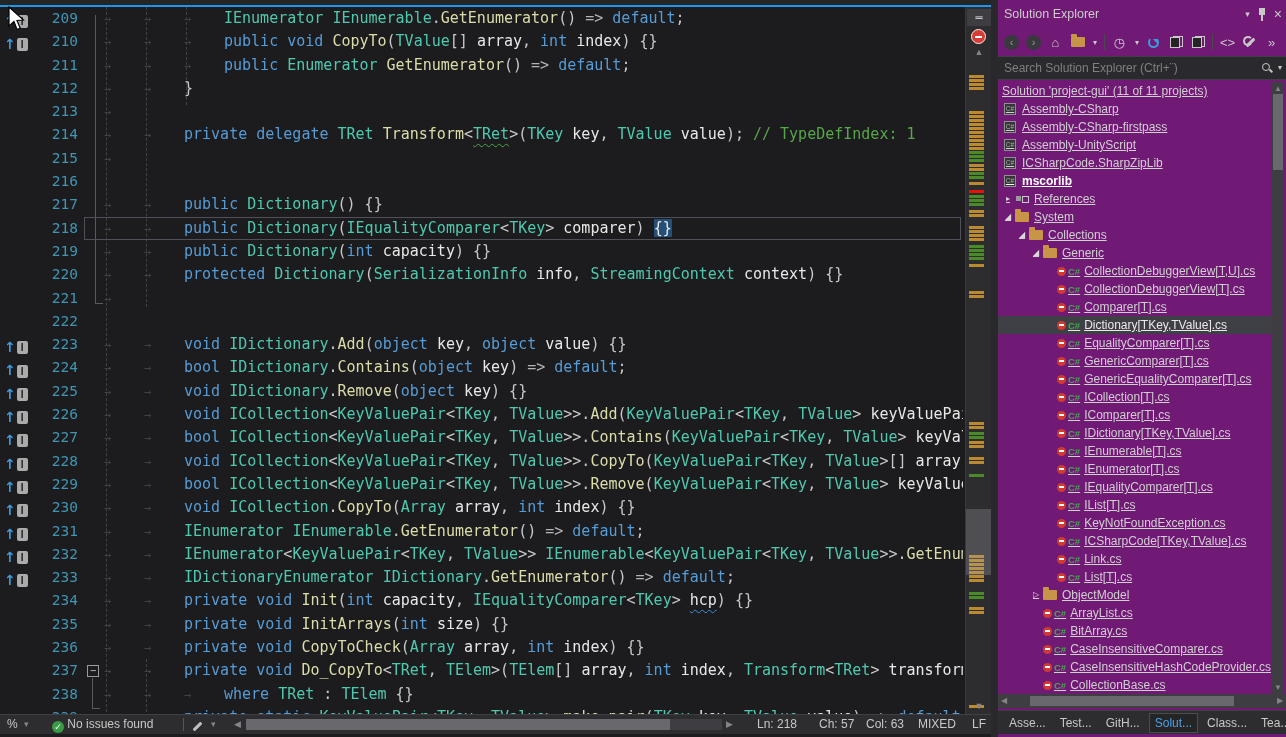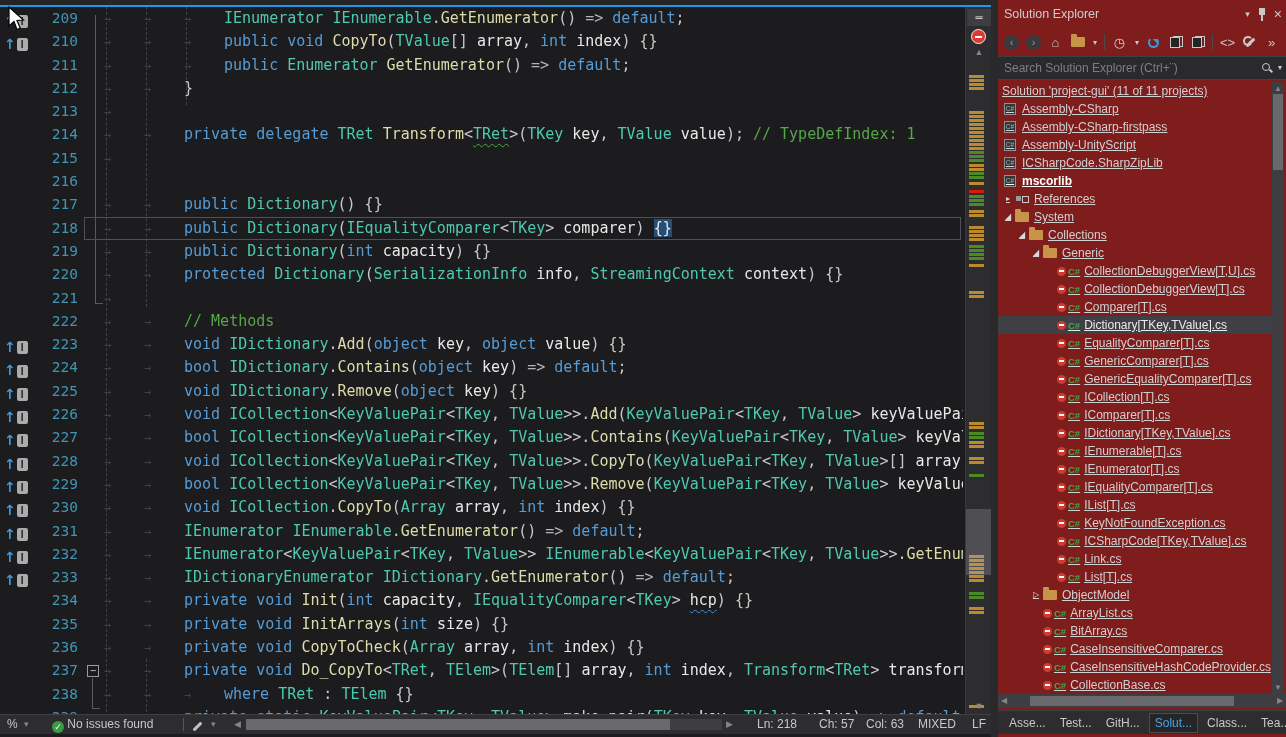--- a/index.html
+++ b/index.html
@@ -45,21 +45,21 @@
   .vsep { position:absolute; top:3px; width:1px; height:13px; background:#55555a; }
   .pen-icon { display:inline-block; width:3px; height:11px; background:#c0c0c0; transform:rotate(45deg); border-radius:1px; }
   #h-track { position:absolute; left:246px; top:4px; width:476px; height:11px; background:#3e3e42; }
   #h-thumb { position:absolute; left:0; top:0; width:424px; height:11px; background:#68686d; }
   .tiny-arrow { color:#858589; font-size:9px; }
 
   
   #splitter { position:absolute; left:991px; top:0; width:7px; height:737px; background:#29292c; }
 
   
-  #sx { position:absolute; left:998px; top:0; width:288px; height:737px; background:#7f1d1d; color:#cccccc; }
+  #sx { position:absolute; left:998px; top:0; width:288px; height:737px; background:#701a75; color:#cccccc; }
   #sx-title { position:relative; height:28px; line-height:28px; padding-left:6px; font-size:12.5px; }
   #sx-title-icons { position:absolute; right:4px; top:0; display:flex; gap:8px; height:28px; align-items:center; color:#c8c8c8; }
   .pin-icon { display:inline-block; position:relative; width:8px; height:13px; }
   .pin-icon::before { content:""; position:absolute; left:1px; top:0; width:6px; height:7px; background:#c8c8c8; }
   .pin-icon::after { content:""; position:absolute; left:3.5px; top:7px; width:1.5px; height:6px; background:#c8c8c8; }
   #sx-toolbar { position:relative; height:28px; display:flex; align-items:center; gap:7px; padding-left:6px; }
   .tbi { display:inline-flex; align-items:center; justify-content:center; min-width:15px; height:16px; color:#c8c8c8; font-size:13px; }
   .tbi.circle { width:15px; height:15px; border-radius:50%; background:#39393d; color:#9a9a9e; font-size:11px; }
   .tbi-sep { width:1px; height:16px; background:#4a4a4e; }
   .ic-folder { display:inline-block; position:relative; width:14px; height:10px; background:#c89548; border-radius:1px; }
@@ -129,21 +129,21 @@
           <div class="cl"><span class="lnum">212</span><span class="ct"><span class="tab">→</span><span class="tab">→</span><span class="tk-d">}</span></span></div>
           <div class="cl"><span class="lnum">213</span><span class="ct"><span class="tab">→</span></span></div>
           <div class="cl"><span class="lnum">214</span><span class="ct"><span class="tab">→</span><span class="tab">→</span><span class="tk-k">private</span><span class="tk-d"> </span><span class="tk-k">delegate</span><span class="tk-d"> </span><span class="tk-t">TRet</span><span class="tk-d"> </span><span class="tk-m">Transform</span><span class="tk-d">&lt;</span><span class="tk-tw">TRet</span><span class="tk-d">&gt;(</span><span class="tk-t">TKey</span><span class="tk-d"> </span><span class="tk-p">key</span><span class="tk-d">, </span><span class="tk-t">TValue</span><span class="tk-d"> </span><span class="tk-p">value</span><span class="tk-d">); </span><span class="tk-c">// TypeDefIndex: 1</span></span></div>
           <div class="cl"><span class="lnum">215</span><span class="ct"><span class="tab">→</span></span></div>
           <div class="cl"><span class="lnum">216</span></div>
           <div class="cl"><span class="lnum">217</span><span class="ct"><span class="tab">→</span><span class="tab">→</span><span class="tk-k">public</span><span class="tk-d"> </span><span class="tk-t">Dictionary</span><span class="tk-d">() {}</span></span></div>
           <div class="cl cur"><span class="lnum">218</span><span class="ct"><span class="tab">→</span><span class="tab">→</span><span class="tk-k">public</span><span class="tk-d"> </span><span class="tk-t">Dictionary</span><span class="tk-d">(</span><span class="tk-t">IEqualityComparer</span><span class="tk-d">&lt;</span><span class="tk-t">TKey</span><span class="tk-d">&gt; </span><span class="tk-p">comparer</span><span class="tk-d">) </span><span class="tk-sel">{}</span></span></div>
           <div class="cl"><span class="lnum">219</span><span class="ct"><span class="tab">→</span><span class="tab">→</span><span class="tk-k">public</span><span class="tk-d"> </span><span class="tk-t">Dictionary</span><span class="tk-d">(</span><span class="tk-k">int</span><span class="tk-d"> </span><span class="tk-p">capacity</span><span class="tk-d">) {}</span></span></div>
           <div class="cl"><span class="lnum">220</span><span class="ct"><span class="tab">→</span><span class="tab">→</span><span class="tk-k">protected</span><span class="tk-d"> </span><span class="tk-t">Dictionary</span><span class="tk-d">(</span><span class="tk-t">SerializationInfo</span><span class="tk-d"> </span><span class="tk-p">info</span><span class="tk-d">, </span><span class="tk-t">StreamingContext</span><span class="tk-d"> </span><span class="tk-p">context</span><span class="tk-d">) {}</span></span></div>
           <div class="cl"><span class="lnum">221</span><span class="ct"><span class="tab">→</span></span></div>
-          <div class="cl"><span class="lnum">222</span><span class="ct"><span class="tab">→</span><span class="tab">→</span><span class="tk-c">// Methods</span></span></div>
+          <div class="cl"><span class="lnum">222</span></div>
           <div class="cl"><span class="gicon"><span class="gi-a">↑</span><span class="gi-b">I</span></span><span class="lnum">223</span><span class="ct"><span class="tab">→</span><span class="tab">→</span><span class="tk-k">void</span><span class="tk-d"> </span><span class="tk-t">IDictionary</span><span class="tk-d">.</span><span class="tk-m">Add</span><span class="tk-d">(</span><span class="tk-k">object</span><span class="tk-d"> </span><span class="tk-p">key</span><span class="tk-d">, </span><span class="tk-k">object</span><span class="tk-d"> </span><span class="tk-p">value</span><span class="tk-d">) {}</span></span></div>
           <div class="cl"><span class="gicon"><span class="gi-a">↑</span><span class="gi-b">I</span></span><span class="lnum">224</span><span class="ct"><span class="tab">→</span><span class="tab">→</span><span class="tk-k">bool</span><span class="tk-d"> </span><span class="tk-t">IDictionary</span><span class="tk-d">.</span><span class="tk-m">Contains</span><span class="tk-d">(</span><span class="tk-k">object</span><span class="tk-d"> </span><span class="tk-p">key</span><span class="tk-d">) </span><span class="tk-o">=&gt;</span><span class="tk-d"> </span><span class="tk-k">default</span><span class="tk-d">;</span></span></div>
           <div class="cl"><span class="gicon"><span class="gi-a">↑</span><span class="gi-b">I</span></span><span class="lnum">225</span><span class="ct"><span class="tab">→</span><span class="tab">→</span><span class="tk-k">void</span><span class="tk-d"> </span><span class="tk-t">IDictionary</span><span class="tk-d">.</span><span class="tk-m">Remove</span><span class="tk-d">(</span><span class="tk-k">object</span><span class="tk-d"> </span><span class="tk-p">key</span><span class="tk-d">) {}</span></span></div>
           <div class="cl"><span class="gicon"><span class="gi-a">↑</span><span class="gi-b">I</span></span><span class="lnum">226</span><span class="ct"><span class="tab">→</span><span class="tab">→</span><span class="tk-k">void</span><span class="tk-d"> </span><span class="tk-t">ICollection</span><span class="tk-d">&lt;</span><span class="tk-t">KeyValuePair</span><span class="tk-d">&lt;</span><span class="tk-t">TKey</span><span class="tk-d">, </span><span class="tk-t">TValue</span><span class="tk-d">&gt;&gt;.</span><span class="tk-m">Add</span><span class="tk-d">(</span><span class="tk-t">KeyValuePair</span><span class="tk-d">&lt;</span><span class="tk-t">TKey</span><span class="tk-d">, </span><span class="tk-t">TValue</span><span class="tk-d">&gt; </span><span class="tk-p">keyValuePair</span></span></div>
           <div class="cl"><span class="gicon"><span class="gi-a">↑</span><span class="gi-b">I</span></span><span class="lnum">227</span><span class="ct"><span class="tab">→</span><span class="tab">→</span><span class="tk-k">bool</span><span class="tk-d"> </span><span class="tk-t">ICollection</span><span class="tk-d">&lt;</span><span class="tk-t">KeyValuePair</span><span class="tk-d">&lt;</span><span class="tk-t">TKey</span><span class="tk-d">, </span><span class="tk-t">TValue</span><span class="tk-d">&gt;&gt;.</span><span class="tk-m">Contains</span><span class="tk-d">(</span><span class="tk-t">KeyValuePair</span><span class="tk-d">&lt;</span><span class="tk-t">TKey</span><span class="tk-d">, </span><span class="tk-t">TValue</span><span class="tk-d">&gt; </span><span class="tk-p">keyValuePair</span></span></div>
           <div class="cl"><span class="gicon"><span class="gi-a">↑</span><span class="gi-b">I</span></span><span class="lnum">228</span><span class="ct"><span class="tab">→</span><span class="tab">→</span><span class="tk-k">void</span><span class="tk-d"> </span><span class="tk-t">ICollection</span><span class="tk-d">&lt;</span><span class="tk-t">KeyValuePair</span><span class="tk-d">&lt;</span><span class="tk-t">TKey</span><span class="tk-d">, </span><span class="tk-t">TValue</span><span class="tk-d">&gt;&gt;.</span><span class="tk-m">CopyTo</span><span class="tk-d">(</span><span class="tk-t">KeyValuePair</span><span class="tk-d">&lt;</span><span class="tk-t">TKey</span><span class="tk-d">, </span><span class="tk-t">TValue</span><span class="tk-d">&gt;[] </span><span class="tk-p">array</span><span class="tk-d">, </span></span></div>
           <div class="cl"><span class="gicon"><span class="gi-a">↑</span><span class="gi-b">I</span></span><span class="lnum">229</span><span class="ct"><span class="tab">→</span><span class="tab">→</span><span class="tk-k">bool</span><span class="tk-d"> </span><span class="tk-t">ICollection</span><span class="tk-d">&lt;</span><span class="tk-t">KeyValuePair</span><span class="tk-d">&lt;</span><span class="tk-t">TKey</span><span class="tk-d">, </span><span class="tk-t">TValue</span><span class="tk-d">&gt;&gt;.</span><span class="tk-m">Remove</span><span class="tk-d">(</span><span class="tk-t">KeyValuePair</span><span class="tk-d">&lt;</span><span class="tk-t">TKey</span><span class="tk-d">, </span><span class="tk-t">TValue</span><span class="tk-d">&gt; </span><span class="tk-p">keyValuePair</span></span></div>
           <div class="cl"><span class="gicon"><span class="gi-a">↑</span><span class="gi-b">I</span></span><span class="lnum">230</span><span class="ct"><span class="tab">→</span><span class="tab">→</span><span class="tk-k">void</span><span class="tk-d"> </span><span class="tk-t">ICollection</span><span class="tk-d">.</span><span class="tk-m">CopyTo</span><span class="tk-d">(</span><span class="tk-t">Array</span><span class="tk-d"> </span><span class="tk-p">array</span><span class="tk-d">, </span><span class="tk-k">int</span><span class="tk-d"> </span><span class="tk-p">index</span><span class="tk-d">) {}</span></span></div>
           <div class="cl"><span class="gicon"><span class="gi-a">↑</span><span class="gi-b">I</span></span><span class="lnum">231</span><span class="ct"><span class="tab">→</span><span class="tab">→</span><span class="tk-t">IEnumerator</span><span class="tk-d"> </span><span class="tk-t">IEnumerable</span><span class="tk-d">.</span><span class="tk-m">GetEnumerator</span><span class="tk-d">() </span><span class="tk-o">=&gt;</span><span class="tk-d"> </span><span class="tk-k">default</span><span class="tk-d">;</span></span></div>
           <div class="cl"><span class="gicon"><span class="gi-a">↑</span><span class="gi-b">I</span></span><span class="lnum">232</span><span class="ct"><span class="tab">→</span><span class="tab">→</span><span class="tk-t">IEnumerator</span><span class="tk-d">&lt;</span><span class="tk-t">KeyValuePair</span><span class="tk-d">&lt;</span><span class="tk-t">TKey</span><span class="tk-d">, </span><span class="tk-t">TValue</span><span class="tk-d">&gt;&gt; </span><span class="tk-t">IEnumerable</span><span class="tk-d">&lt;</span><span class="tk-t">KeyValuePair</span><span class="tk-d">&lt;</span><span class="tk-t">TKey</span><span class="tk-d">, </span><span class="tk-t">TValue</span><span class="tk-d">&gt;&gt;.</span><span class="tk-m">GetEnumerator</span></span></div>

